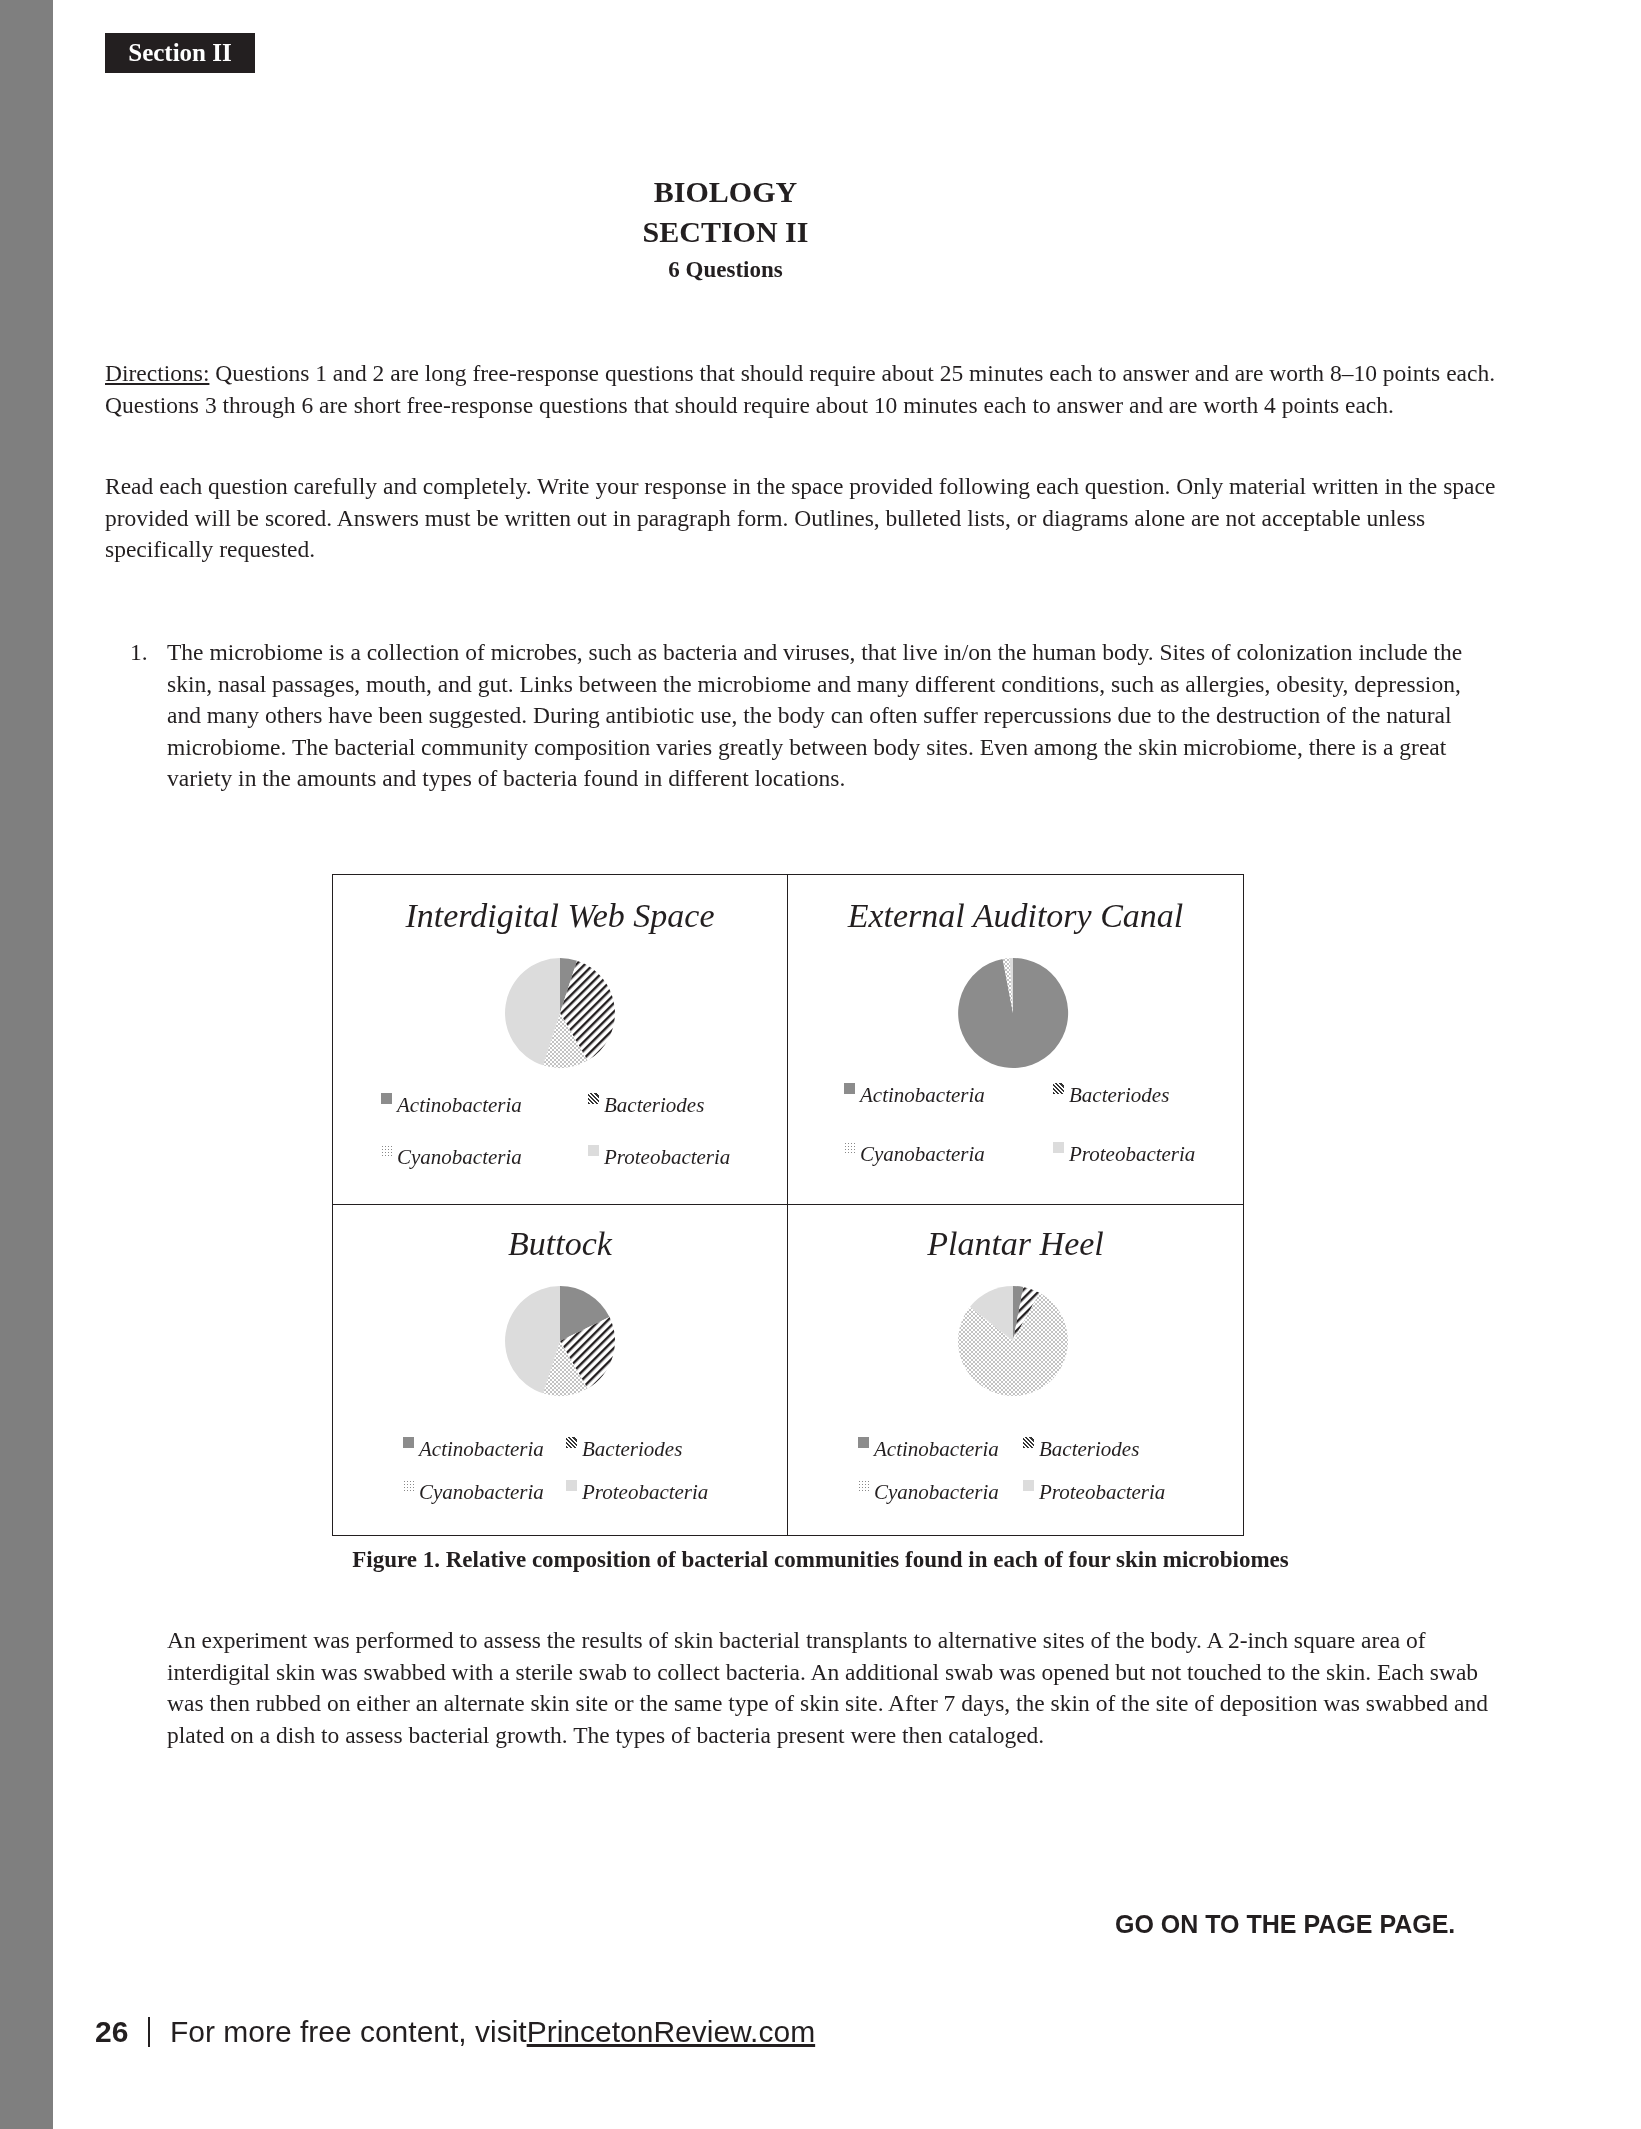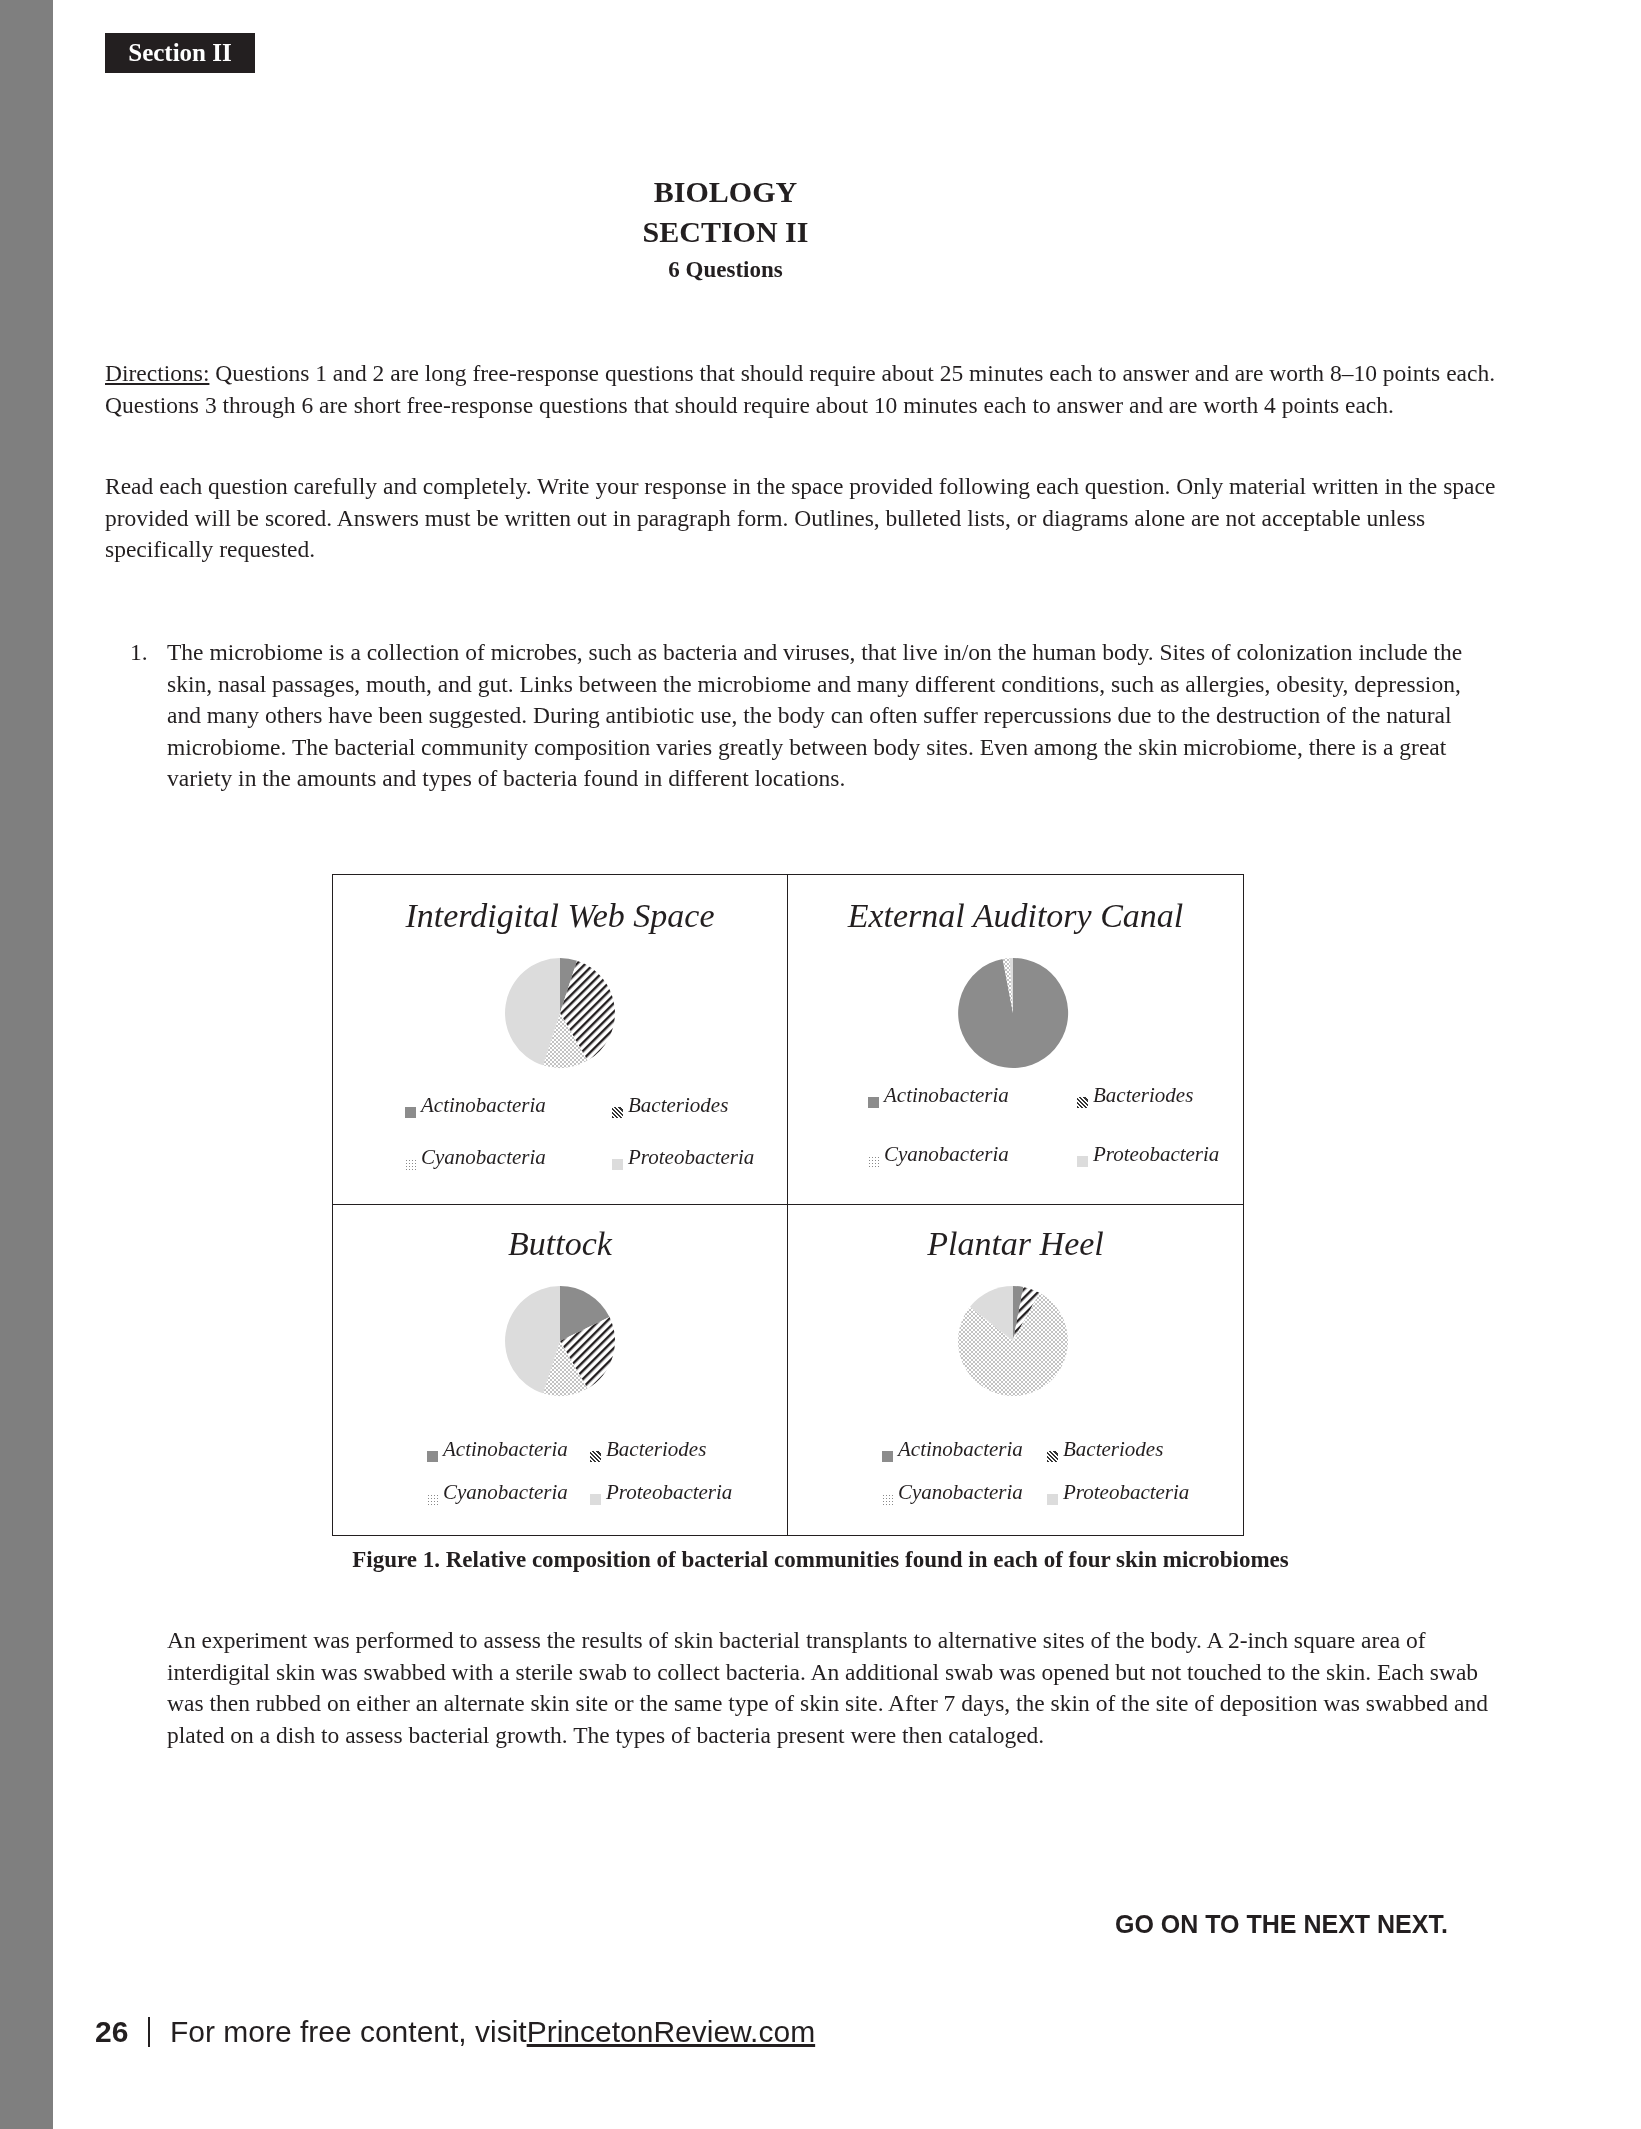--- a/index.html
+++ b/index.html
@@ -37,21 +37,21 @@
       position: absolute; left: 332px; top: 874px; width: 910px; height: 660px;
       border: 1.5px solid #231f20;
       display: grid; grid-template-columns: 1fr 1fr; grid-template-rows: 330px 330px; font-style: italic;
     }
     .cell { position: relative; border-right: 1.5px solid #231f20; border-bottom: 1.5px solid #231f20; }
     .cell:nth-child(2n) { border-right: none; }
     .cell:nth-child(n+3) { border-bottom: none; }
     .chart-title { position: absolute; left: 0; right: 0; text-align: center; font-size: 34px; }
     .pie { position: absolute; width: 112px; height: 112px; }
     .legend { position: absolute; font-size: 21px; }
-    .legend-item { position: absolute; white-space: nowrap; display: flex; align-items: flex-end; margin-left: 24px; }
+    .legend-item { position: absolute; white-space: nowrap; display: flex; align-items: flex-start; }
     .swatch { display: inline-block; width: 11px; height: 11px; margin-right: 5px; }
     .sw-actino { background: #8c8c8c; }
     .sw-bact { background: repeating-linear-gradient(45deg, #333 0 1.5px, #fff 1.5px 3px); }
     .sw-cyano { background: radial-gradient(#888 0.7px, transparent 1px) 0 0/3px 3px, #fff; }
     .sw-proteo { background: #dcdcdc; }
     .fig-caption {
       position: absolute; left: 0; width: 1641px; top: 1547px; text-align: center;
       font-weight: bold; font-size: 23px; margin-left: 0;
     }
     .fig-caption span { margin-left: 0; }
@@ -221,20 +221,20 @@
           <span>Proteobacteria</span>
         </div>
     </div>
   </div>
 </div>
 
 <div class="fig-caption"><span>Figure 1. Relative composition of bacterial communities found in each of four skin microbiomes</span></div>
 
 <div class="exp-para">An experiment was performed to assess the results of skin bacterial transplants to alternative sites of the body. A 2-inch square area of interdigital skin was swabbed with a sterile swab to collect bacteria. An additional swab was opened but not touched to the skin. Each swab was then rubbed on either an alternate skin site or the same type of skin site. After 7 days, the skin of the site of deposition was swabbed and plated on a dish to assess bacterial growth. The types of bacteria present were then cataloged.</div>
 
-<div class="next-page">GO ON TO THE NEXT NEXT.</div>
+<div class="next-page">GO ON TO THE PAGE PAGE.</div>
 
 <div class="footer">
   <span class="page-num">26</span>
   <span class="footer-divider"></span>
   <span>For more free content, visit </span>
   <span class="footer-link">PrincetonReview.com</span>
 </div>
 
 </body></html>

